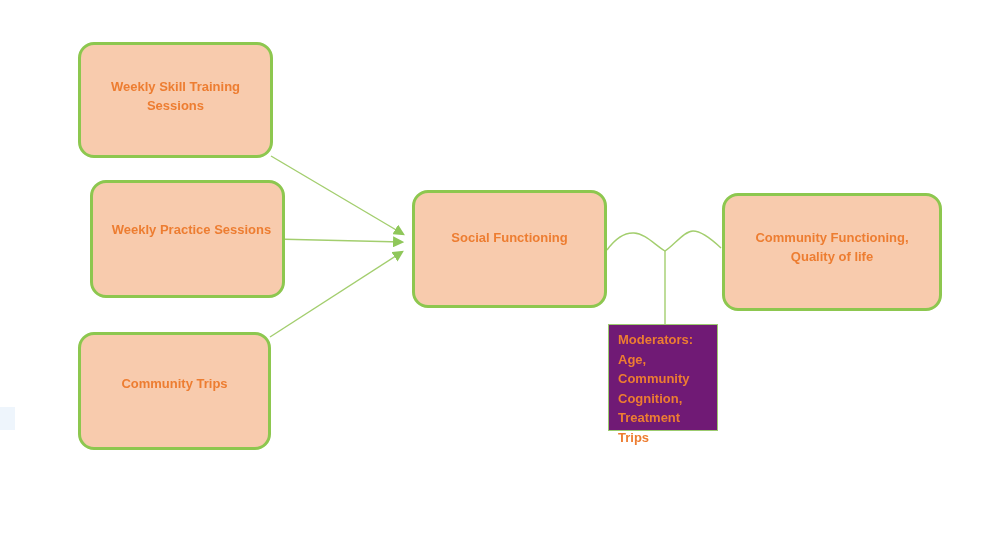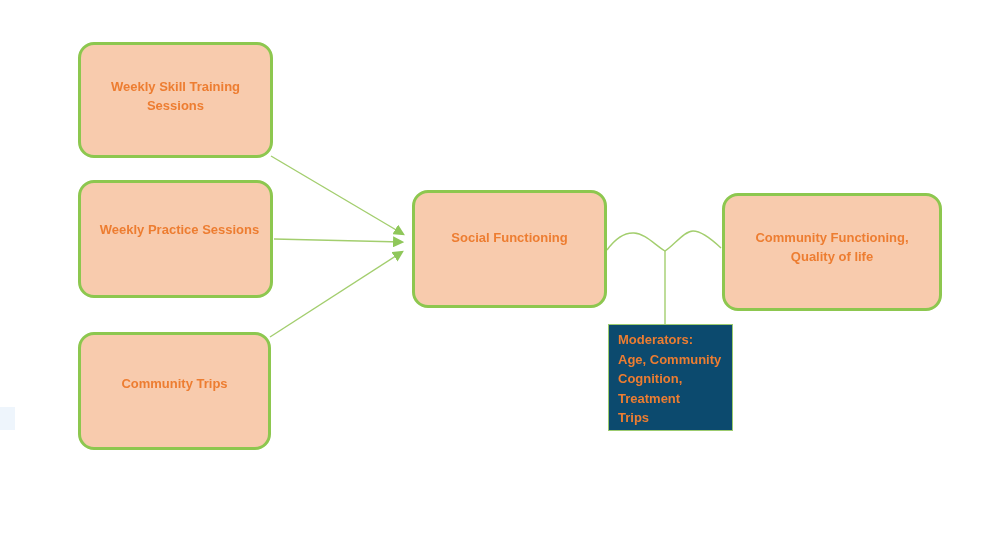--- a/index.html
+++ b/index.html
@@ -27,27 +27,27 @@
     font-size: 13px;
     line-height: 19px;
     display: flex;
     flex-direction: column;
     align-items: center;
     justify-content: center;
     text-align: center;
     padding-bottom: 20px;
   }
   .node--skill    { left: 78px;  top: 42px;  width: 195px; height: 116px; padding-bottom: 8px; }
-  .node--practice { left: 78px;  top: 180px; width: 195px; height: 118px; padding-left: 8px; }
+  .node--practice { left: 90px;  top: 180px; width: 195px; height: 118px; padding-left: 8px; }
   .node--lunch    { left: 78px;  top: 332px; width: 193px; height: 118px; padding-bottom: 16px; }
   .node--social   { left: 412px; top: 190px; width: 195px; height: 118px; padding-bottom: 24px; }
   .node--community{ left: 722px; top: 193px; width: 220px; height: 118px; padding-bottom: 10px; }
   .node--moderators {
-    left: 608px; top: 324px; width: 125px; height: 107px;
-    background: #0c4a6e;
+    left: 608px; top: 324px; width: 110px; height: 107px;
+    background: #701a75;
     border: 1px solid #9CCB6F;
     border-radius: 0;
     align-items: flex-start;
     justify-content: flex-start;
     text-align: left;
     padding: 5px 4px 0 9px;
     line-height: 19.5px;
   }
   .edge-artifact {
     position: absolute;

